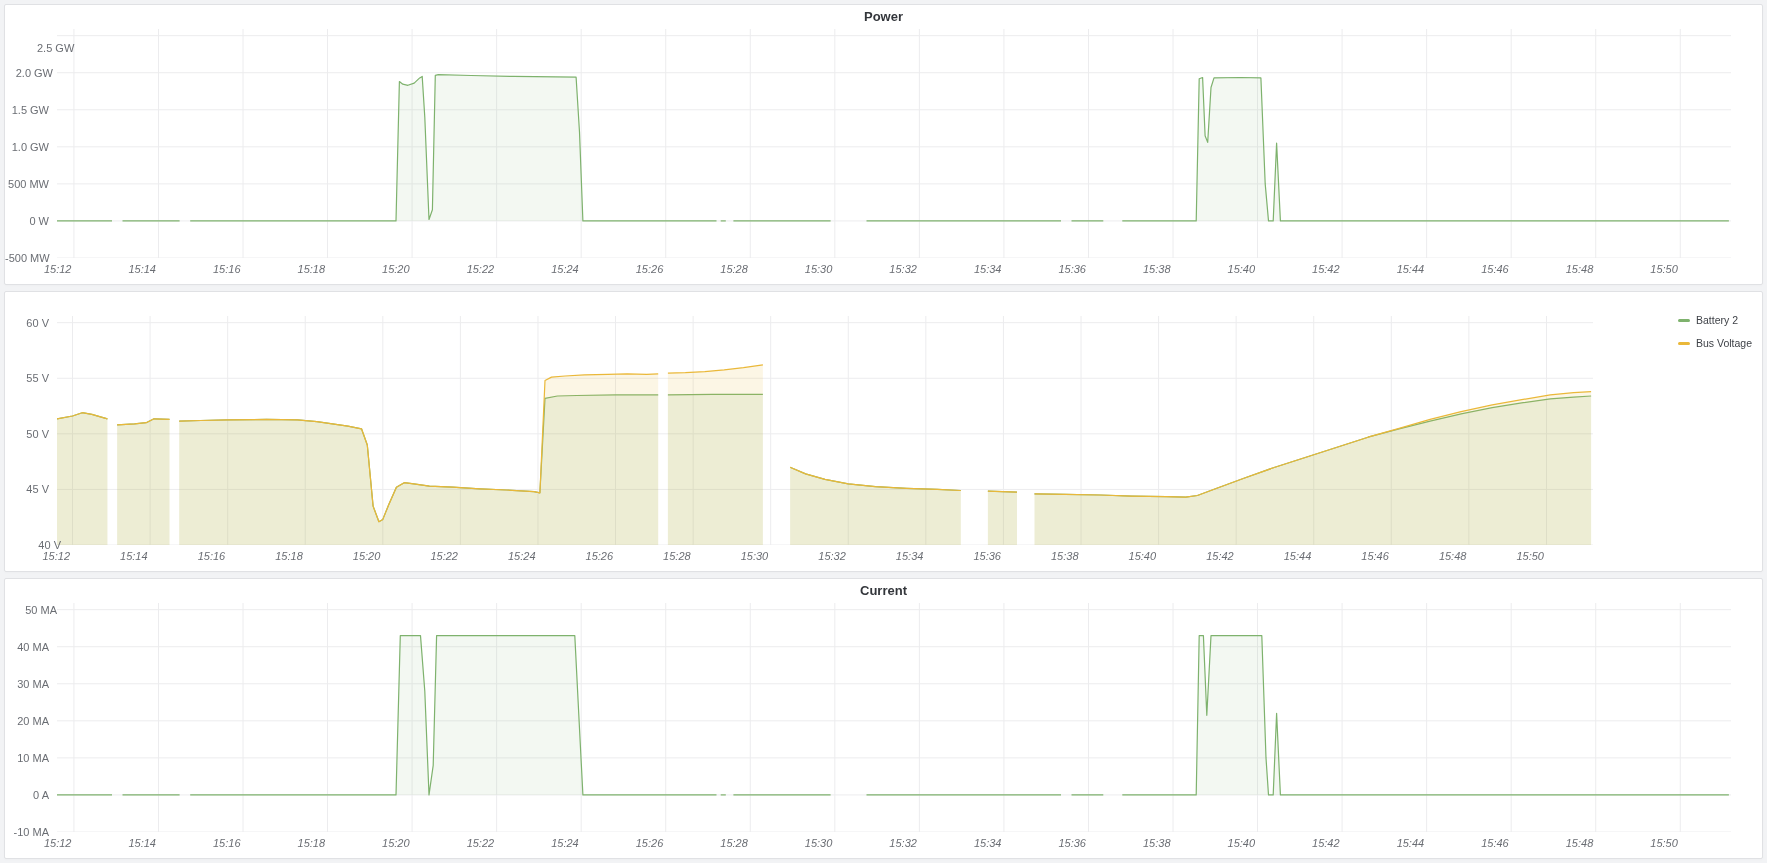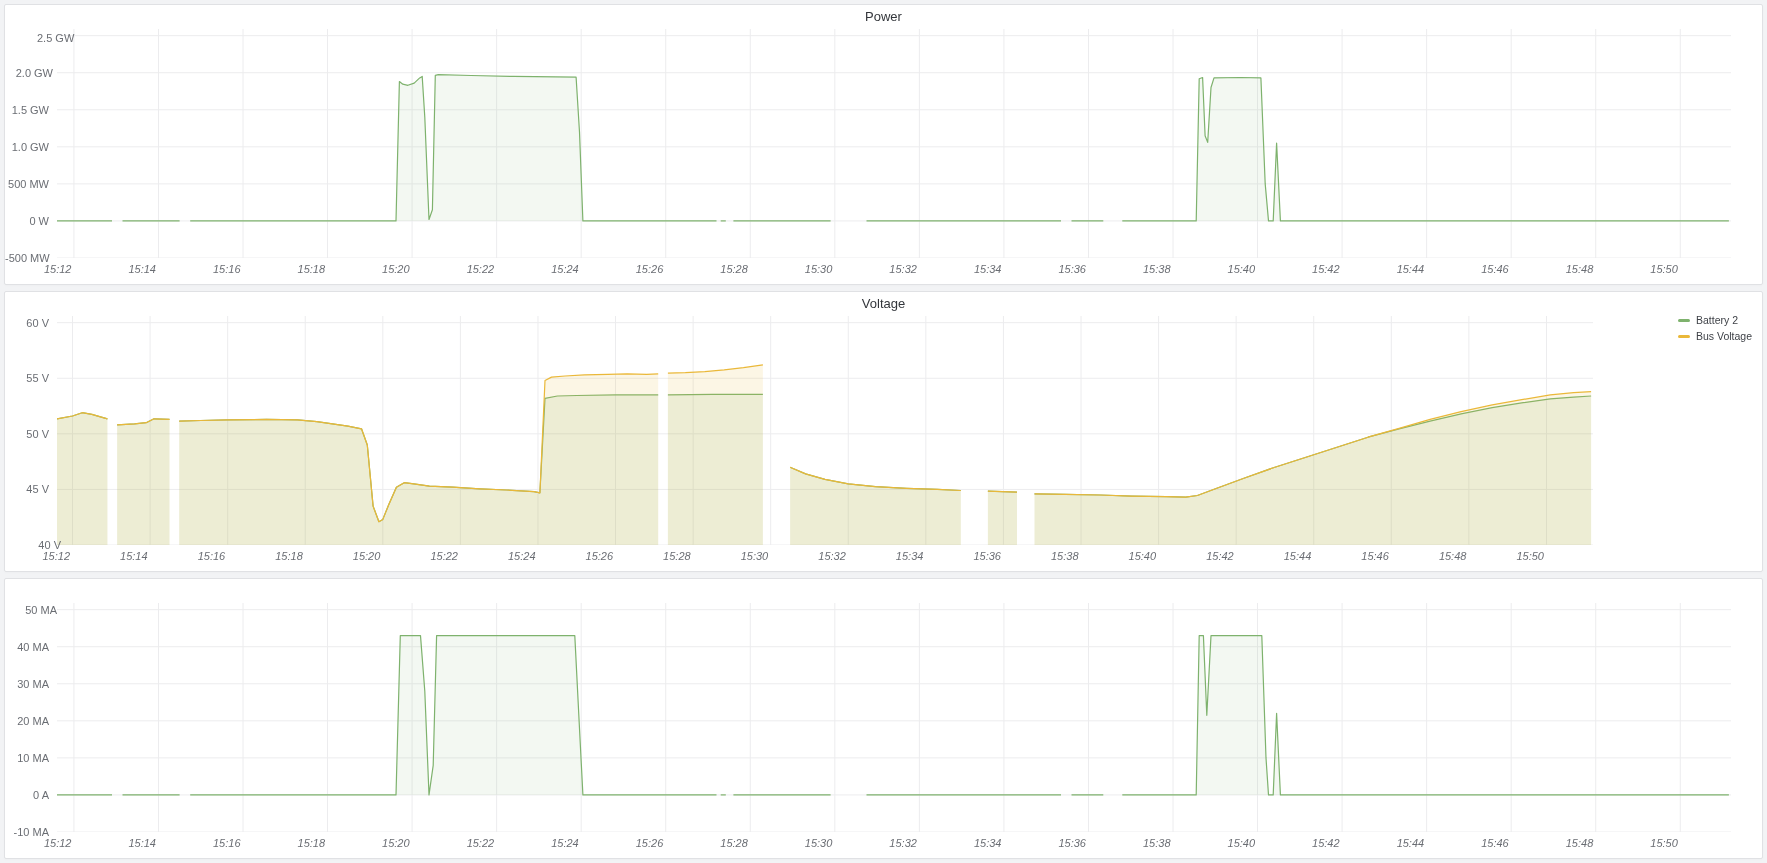--- a/index.html
+++ b/index.html
@@ -13,35 +13,35 @@
     font-family:"Liberation Sans", sans-serif;overflow:hidden;
   }
   .dash{padding:4px;}
   .panel{
     position:relative;height:281px;margin-bottom:6px;
     background:var(--panel-bg);border:1px solid var(--panel-border);border-radius:2px;
     box-shadow:0 1px 2px rgba(0,0,0,0.02);
   }
   .panel-title{
     position:absolute;top:0;left:0;right:0;height:24px;line-height:24px;
-    text-align:center;font-size:13px;font-weight:400;color:var(--title-text);
+    text-align:center;font-size:13px;font-weight:700;color:var(--title-text);
     cursor:pointer;
   }
   .plot{
     position:absolute;left:52px;top:24px;bottom:26px;
   }
   .plot svg{display:block;position:absolute;left:0;top:0;}
   .ytick,.xtick{
     position:absolute;font-size:11px;color:var(--axis-text);
     line-height:12px;white-space:nowrap;pointer-events:none;
   }
   .ytick{text-align:right;}
   .xtick{text-align:left;width:60px;font-style:italic;}
   .legend{
-    position:absolute;top:22px;right:10px;display:flex;flex-direction:column;gap:3px;
+    position:absolute;top:22px;right:10px;display:flex;flex-direction:column;gap:10px;
     align-items:flex-start;
   }
   .legend-item{display:flex;align-items:center;cursor:pointer;}
   .swatch{display:inline-block;width:12px;height:3px;border-radius:2px;margin-right:6px;}
   .legend-label{font-size:10.5px;color:var(--legend-text);line-height:13px;}
 </style>
 </head>
 <body>
 
 <div class="dash">
@@ -88,21 +88,21 @@
           <path d="M676.4,191.9 L676.4,191.9 L773.6,191.9 L773.6,191.9 Z" fill="#7EB26D" fill-opacity="0.09" stroke="none"></path>
           <polyline points="676.4,191.9 773.6,191.9" fill="none" stroke="#7EB26D" stroke-width="1.2" stroke-linejoin="round"></polyline>
           <path d="M809.5,191.9 L809.5,191.9 L1004.0,191.9 L1004.0,191.9 Z" fill="#7EB26D" fill-opacity="0.09" stroke="none"></path>
           <polyline points="809.5,191.9 1004.0,191.9" fill="none" stroke="#7EB26D" stroke-width="1.2" stroke-linejoin="round"></polyline>
           <path d="M1014.5,191.9 L1014.5,191.9 L1046.3,191.9 L1046.3,191.9 Z" fill="#7EB26D" fill-opacity="0.09" stroke="none"></path>
           <polyline points="1014.5,191.9 1046.3,191.9" fill="none" stroke="#7EB26D" stroke-width="1.2" stroke-linejoin="round"></polyline>
           <path d="M1065.3,191.9 L1065.3,191.9 L1139.2,191.9 L1142.2,49.7 L1145.6,48.5 L1148.1,106.7 L1150.7,113.4 L1154.0,58.5 L1157.0,48.9 L1183.6,48.5 L1203.9,48.9 L1208.2,154.9 L1211.5,191.9 L1216.2,191.9 L1219.6,114.1 L1223.4,191.9 L1285.1,191.9 L1454.2,191.9 L1671.9,191.9 L1671.9,191.9 Z" fill="#7EB26D" fill-opacity="0.09" stroke="none"></path>
           <polyline points="1065.3,191.9 1139.2,191.9 1142.2,49.7 1145.6,48.5 1148.1,106.7 1150.7,113.4 1154.0,58.5 1157.0,48.9 1183.6,48.5 1203.9,48.9 1208.2,154.9 1211.5,191.9 1216.2,191.9 1219.6,114.1 1223.4,191.9 1285.1,191.9 1454.2,191.9 1671.9,191.9" fill="none" stroke="#7EB26D" stroke-width="1.2" stroke-linejoin="round"></polyline>
         </svg>
       </div>
-  <div class="ytick" style="left: 0px; width: 44px; top: 27px; padding-left: 32px;">2.5 GW</div>
+  <div class="ytick" style="left: 0px; width: 44px; top: 37px; padding-left: 32px;">2.5 GW</div>
       <div class="ytick" style="left: 4px; width: 44px; top: 61.7249px;">2.0 GW</div>
       <div class="ytick" style="left: 0px; width: 44px; top: 98.7799px;">1.5 GW</div>
       <div class="ytick" style="left: 0px; width: 44px; top: 135.835px;">1.0 GW</div>
       <div class="ytick" style="left: 0px; width: 44px; top: 172.89px;">500 MW</div>
       <div class="ytick" style="left: 0px; width: 44px; top: 209.945px;">0 W</div>
       <div class="ytick" style="left: 0px; width: 44px; top: 247px;">-500 MW</div>
       <div class="xtick" style="left: 38.9091px; top: 258px;">15:12</div>
       <div class="xtick" style="left: 123.455px; top: 258px;">15:14</div>
       <div class="xtick" style="left: 208px; top: 258px;">15:16</div>
       <div class="xtick" style="left: 292.545px; top: 258px;">15:18</div>
@@ -118,21 +118,20 @@
       <div class="xtick" style="left: 1138px; top: 258px;">15:38</div>
       <div class="xtick" style="left: 1222.55px; top: 258px;">15:40</div>
       <div class="xtick" style="left: 1307.09px; top: 258px;">15:42</div>
       <div class="xtick" style="left: 1391.64px; top: 258px;">15:44</div>
       <div class="xtick" style="left: 1476.18px; top: 258px;">15:46</div>
       <div class="xtick" style="left: 1560.73px; top: 258px;">15:48</div>
       <div class="xtick" style="left: 1645.27px; top: 258px;">15:50</div>
     </div>
 
   <div class="panel">
-    <div class="panel-title">Voltage</div>
     <div class="plot" style="right:169px">
         <svg width="1536" height="229" viewBox="0 0 1536 229">
           <line x1="15.515151515151526" y1="0" x2="15.515151515151526" y2="229" stroke="#ececee" stroke-width="1"></line>
           <line x1="93.09090909090911" y1="0" x2="93.09090909090911" y2="229" stroke="#ececee" stroke-width="1"></line>
           <line x1="170.66666666666669" y1="0" x2="170.66666666666669" y2="229" stroke="#ececee" stroke-width="1"></line>
           <line x1="248.24242424242425" y1="0" x2="248.24242424242425" y2="229" stroke="#ececee" stroke-width="1"></line>
           <line x1="325.8181818181818" y1="0" x2="325.8181818181818" y2="229" stroke="#ececee" stroke-width="1"></line>
           <line x1="403.39393939393943" y1="0" x2="403.39393939393943" y2="229" stroke="#ececee" stroke-width="1"></line>
           <line x1="480.969696969697" y1="0" x2="480.969696969697" y2="229" stroke="#ececee" stroke-width="1"></line>
           <line x1="558.5454545454545" y1="0" x2="558.5454545454545" y2="229" stroke="#ececee" stroke-width="1"></line>
@@ -214,20 +213,21 @@
       <div class="xtick" style="left: 1046px; top: 258px;">15:38</div>
       <div class="xtick" style="left: 1123.58px; top: 258px;">15:40</div>
       <div class="xtick" style="left: 1201.15px; top: 258px;">15:42</div>
       <div class="xtick" style="left: 1278.73px; top: 258px;">15:44</div>
       <div class="xtick" style="left: 1356.3px; top: 258px;">15:46</div>
       <div class="xtick" style="left: 1433.88px; top: 258px;">15:48</div>
       <div class="xtick" style="left: 1511.45px; top: 258px;">15:50</div>
     </div>
 
   <div class="panel">
+    <div class="panel-title">Current</div>
     <div class="plot" style="right:31px">
         <svg width="1674" height="229" viewBox="0 0 1674 229">
           <line x1="16.90909090909092" y1="0" x2="16.90909090909092" y2="229" stroke="#ececee" stroke-width="1"></line>
           <line x1="101.45454545454547" y1="0" x2="101.45454545454547" y2="229" stroke="#ececee" stroke-width="1"></line>
           <line x1="186" y1="0" x2="186" y2="229" stroke="#ececee" stroke-width="1"></line>
           <line x1="270.54545454545456" y1="0" x2="270.54545454545456" y2="229" stroke="#ececee" stroke-width="1"></line>
           <line x1="355.0909090909091" y1="0" x2="355.0909090909091" y2="229" stroke="#ececee" stroke-width="1"></line>
           <line x1="439.6363636363637" y1="0" x2="439.6363636363637" y2="229" stroke="#ececee" stroke-width="1"></line>
           <line x1="524.1818181818182" y1="0" x2="524.1818181818182" y2="229" stroke="#ececee" stroke-width="1"></line>
           <line x1="608.7272727272727" y1="0" x2="608.7272727272727" y2="229" stroke="#ececee" stroke-width="1"></line>

